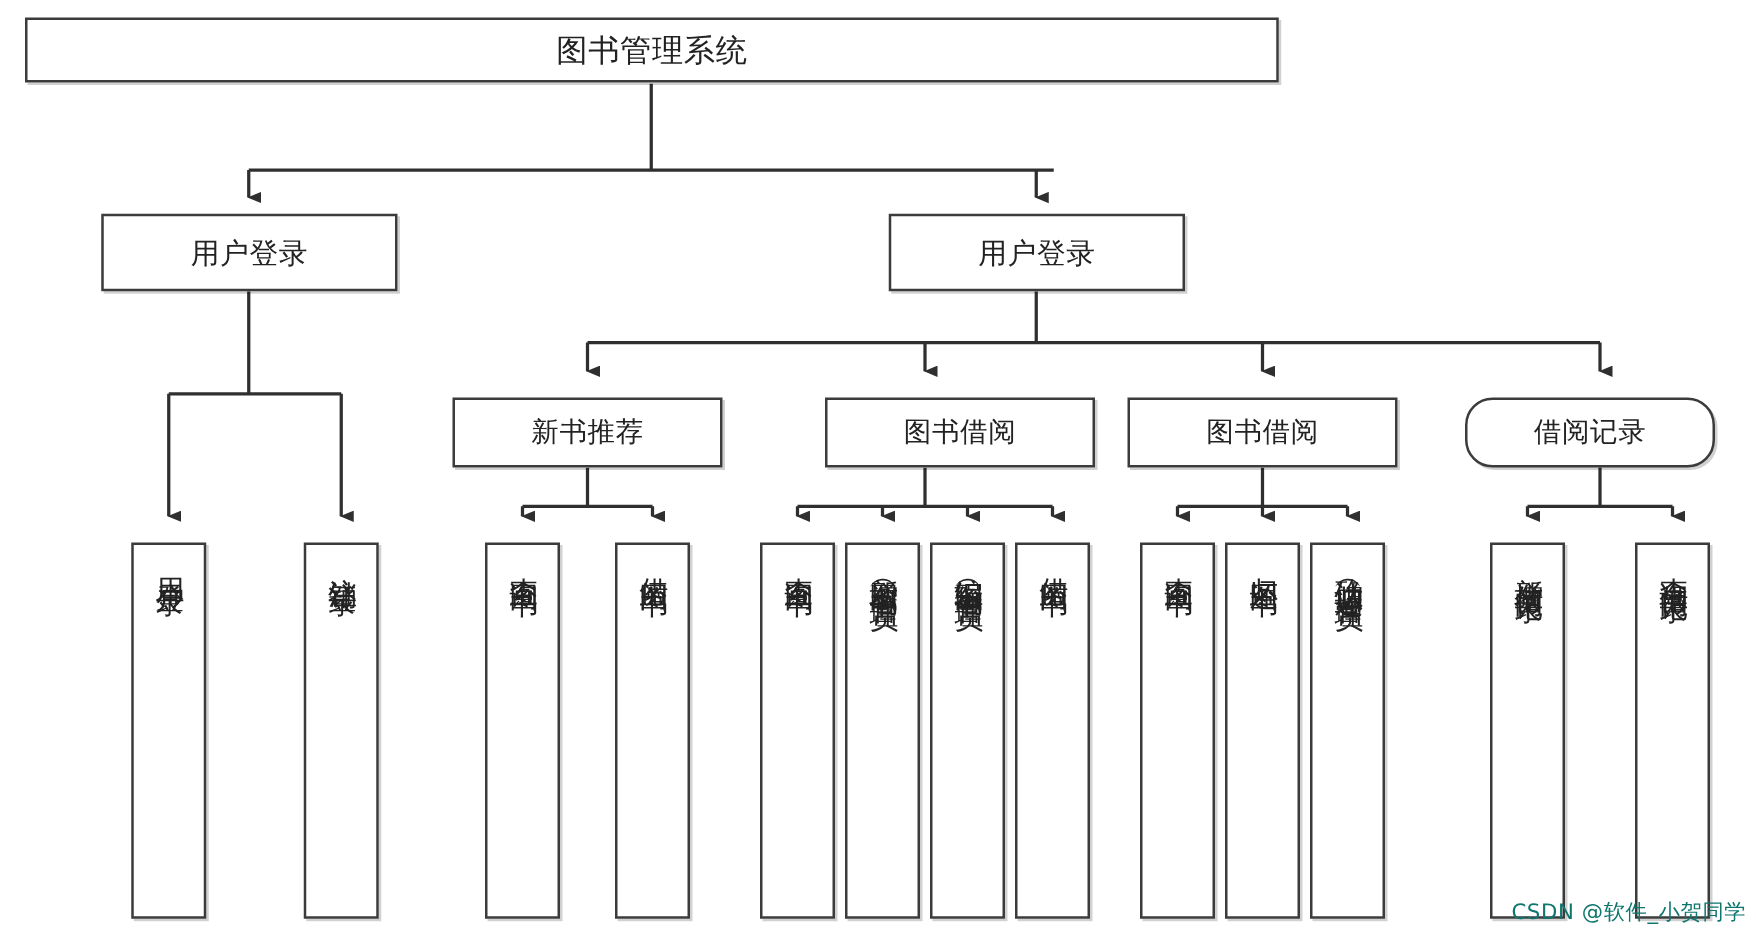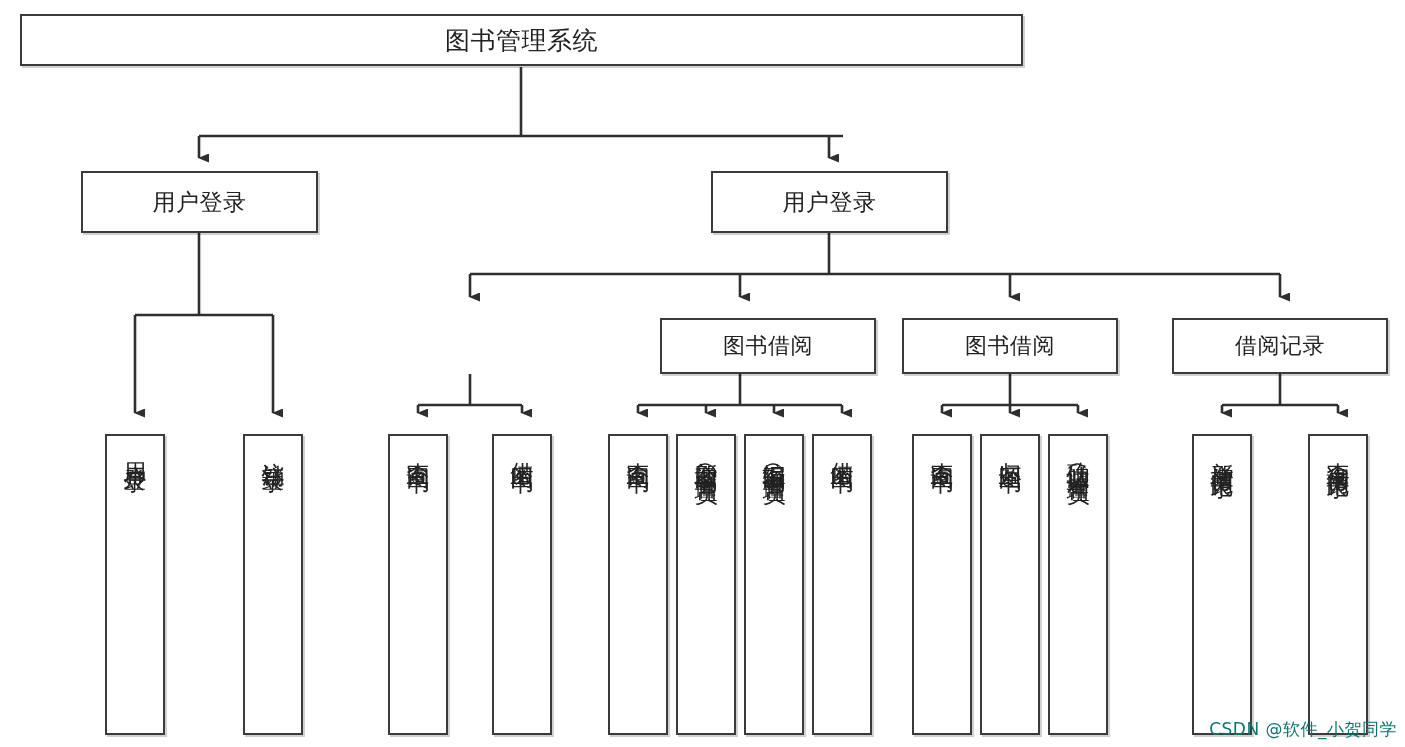--- a/index.html
+++ b/index.html
@@ -133,30 +133,33 @@
   </div>
 
   <div class="node horiz lvl1" style="left:81px; top:171px; width:237px; height:62px;">
     <span class="label">用户登录</span>
   </div>
 
   <div class="node horiz lvl1" style="left:711px; top:171px; width:237px; height:62px;">
     <span class="label">用户登录</span>
   </div>
 
+  <div class="node horiz lvl2" style="left:362px; top:318px; width:216px; height:56px;">
+    <span class="label">新书推荐</span>
+  </div>
 
   <div class="node horiz lvl2" style="left:632px; top:318px; width:216px; height:56px;margin-left:28px;">
     <span class="label">图书借阅</span>
   </div>
 
   <div class="node horiz lvl2" style="left:902px; top:318px; width:216px; height:56px;">
     <span class="label">图书借阅</span>
   </div>
 
-  <div class="node horiz lvl2" style="left:1172px; top:318px; width:216px; height:56px;">
+  <div class="node horiz lvl2" style="left:1172px; top:318px; width:200px; height:56px;border-radius:22px;">
     <span class="label">借阅记录</span>
   </div>
 
   <div class="node vert leaf" style="left:105px; top:434px; width:60px; height:301px;">
     <span class="label">用户登录</span>
   </div>
 
   <div class="node vert leaf" style="left:243px; top:434px; width:60px; height:301px;">
     <span class="label">注销登录</span>
   </div>

